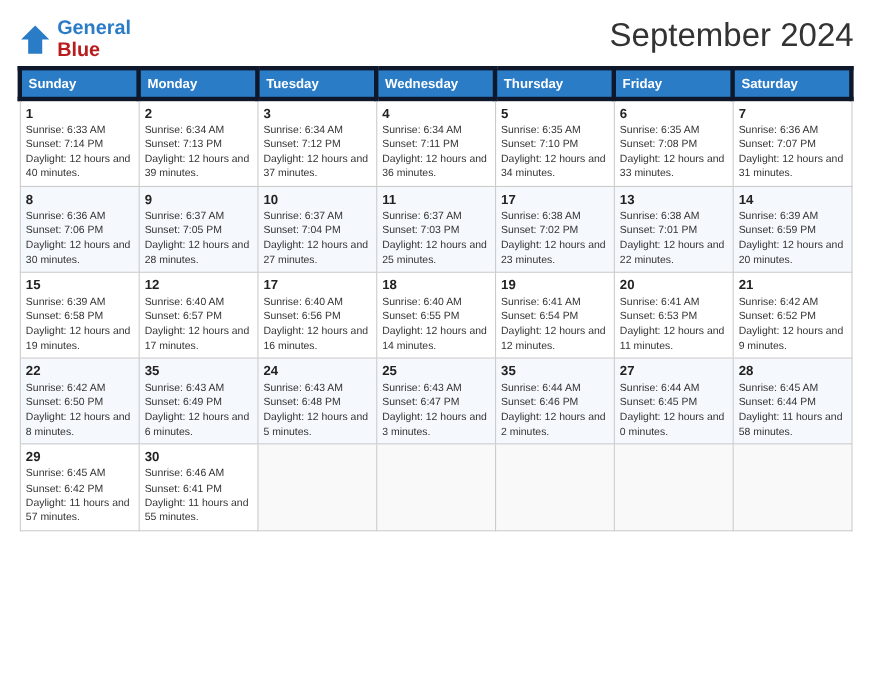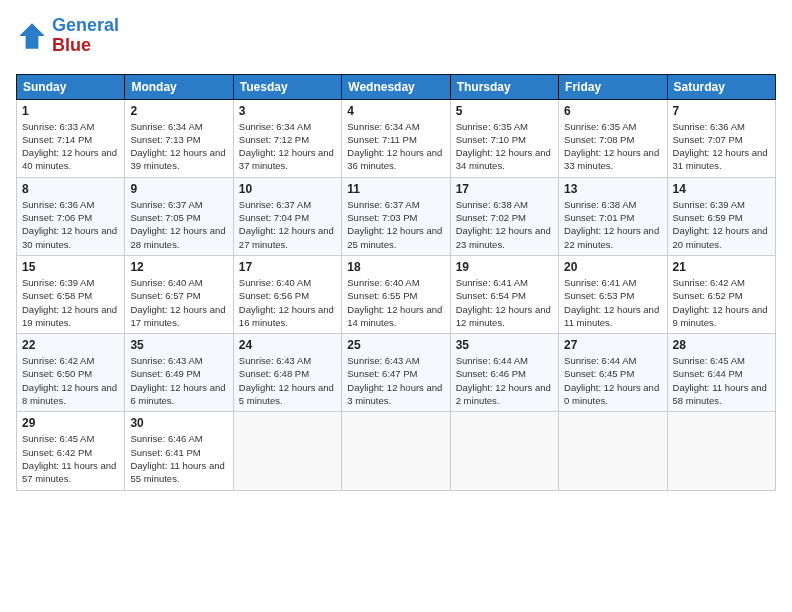--- a/index.html
+++ b/index.html
@@ -13,21 +13,21 @@
     .page {
       width: 792px;
       height: 612px;
       padding: 16px;
       background: #fff;
     }
     .header {
       display: flex;
       justify-content: space-between;
       align-items: flex-start;
-      margin-bottom: 18px;
+      margin-bottom: 4px;
     }
     .logo {
       display: flex;
       align-items: center;
       gap: 4px;
     }
     .logo-text {
       font-size: 18px;
       font-weight: bold;
       color: #333;
@@ -57,21 +57,21 @@
       border-collapse: collapse;
       font-size: 10px;
     }
     .calendar th {
       background: #2a7cc7;
       color: #fff;
       padding: 5px 6px;
       text-align: left;
       font-size: 12px;
       font-weight: bold;
-      border: 1px solid #0f172a;
+      border: 4px solid #0f172a;
     }
     .calendar td {
       border: 1px solid #ccc;
       padding: 4px 5px;
       vertical-align: top;
       width: calc(100% / 7);
       height: 78px;
       background: #fff;
     }
     .calendar tr:nth-child(even) td {
@@ -104,20 +104,21 @@
     <div class="logo">
       <svg class="logo-icon" viewBox="0 0 40 40">
         <polygon points="20,4 36,20 28,20 28,36 12,36 12,20 4,20" fill="#2a7cc7"></polygon>
       </svg>
       <div class="logo-text">
         <div><span>General</span></div>
         <div><span style="color:#b91c1c">Blue</span></div>
       </div>
     </div>
     <div class="title-block">
+      <div class="month-title">September 2024</div>
     </div>
   </div>
 
   <table class="calendar">
     <thead>
       <tr>
         <th>Sunday</th>
         <th>Monday</th>
         <th>Tuesday</th>
         <th>Wednesday</th>

